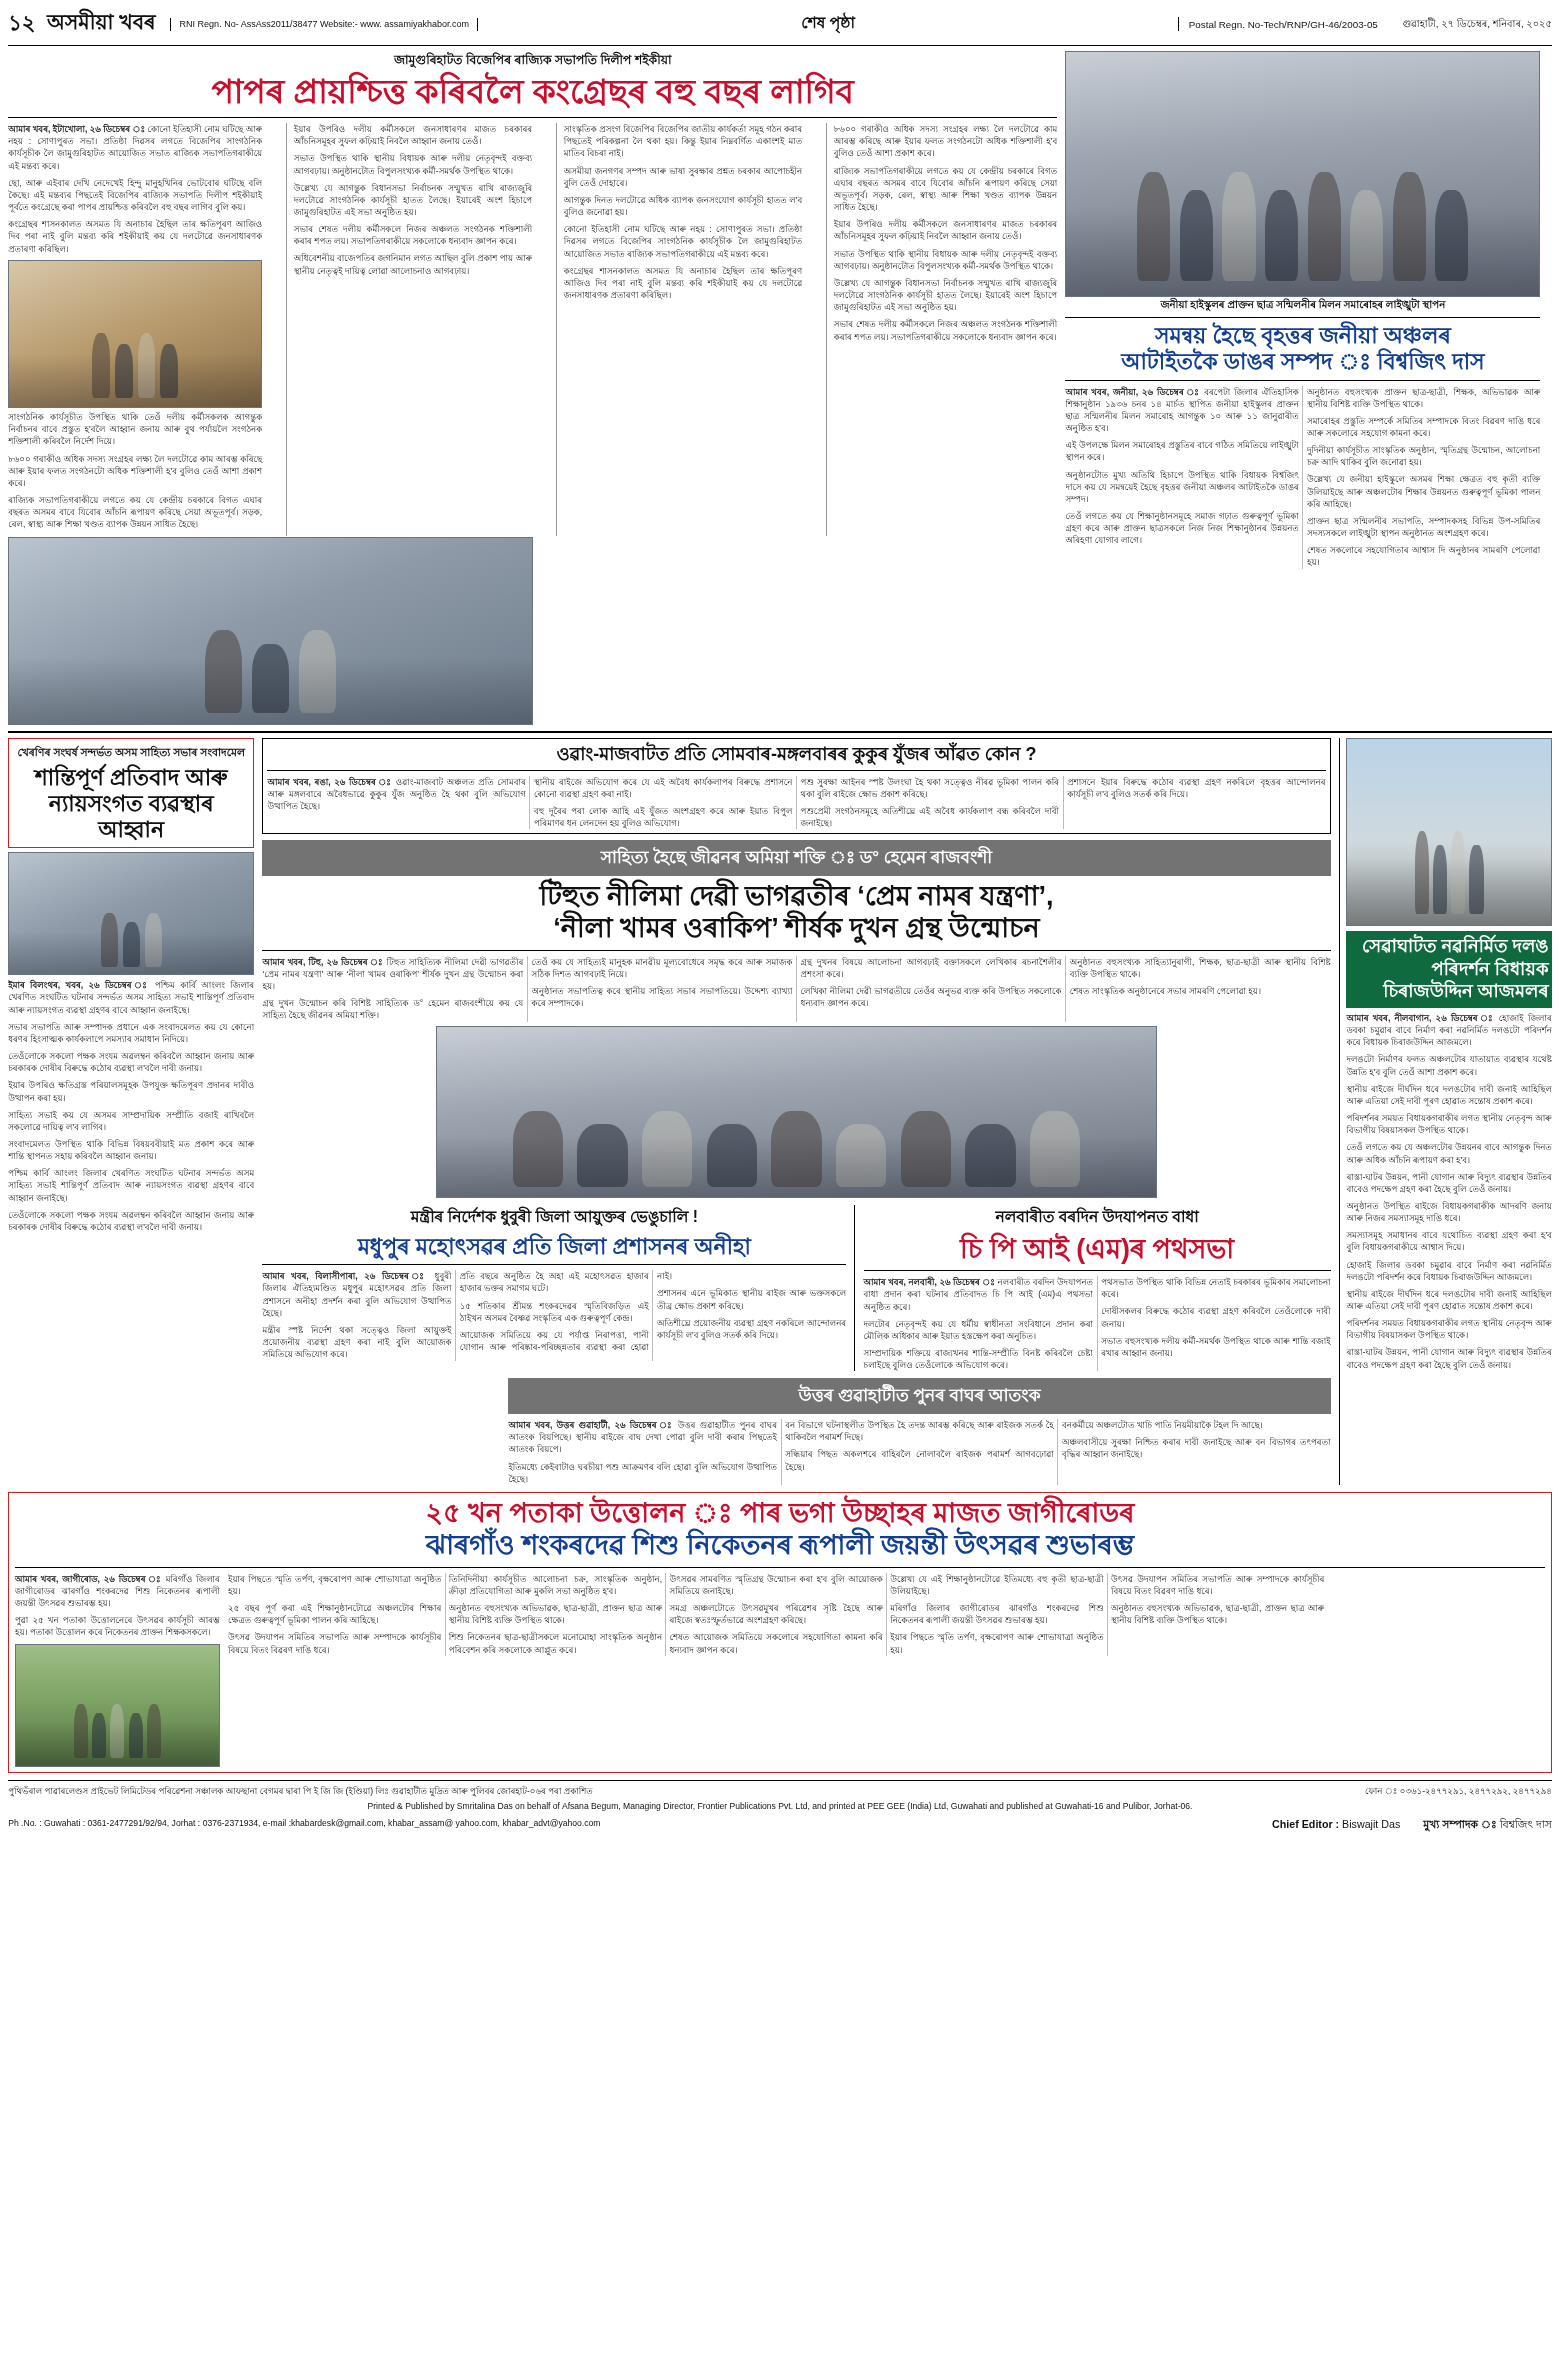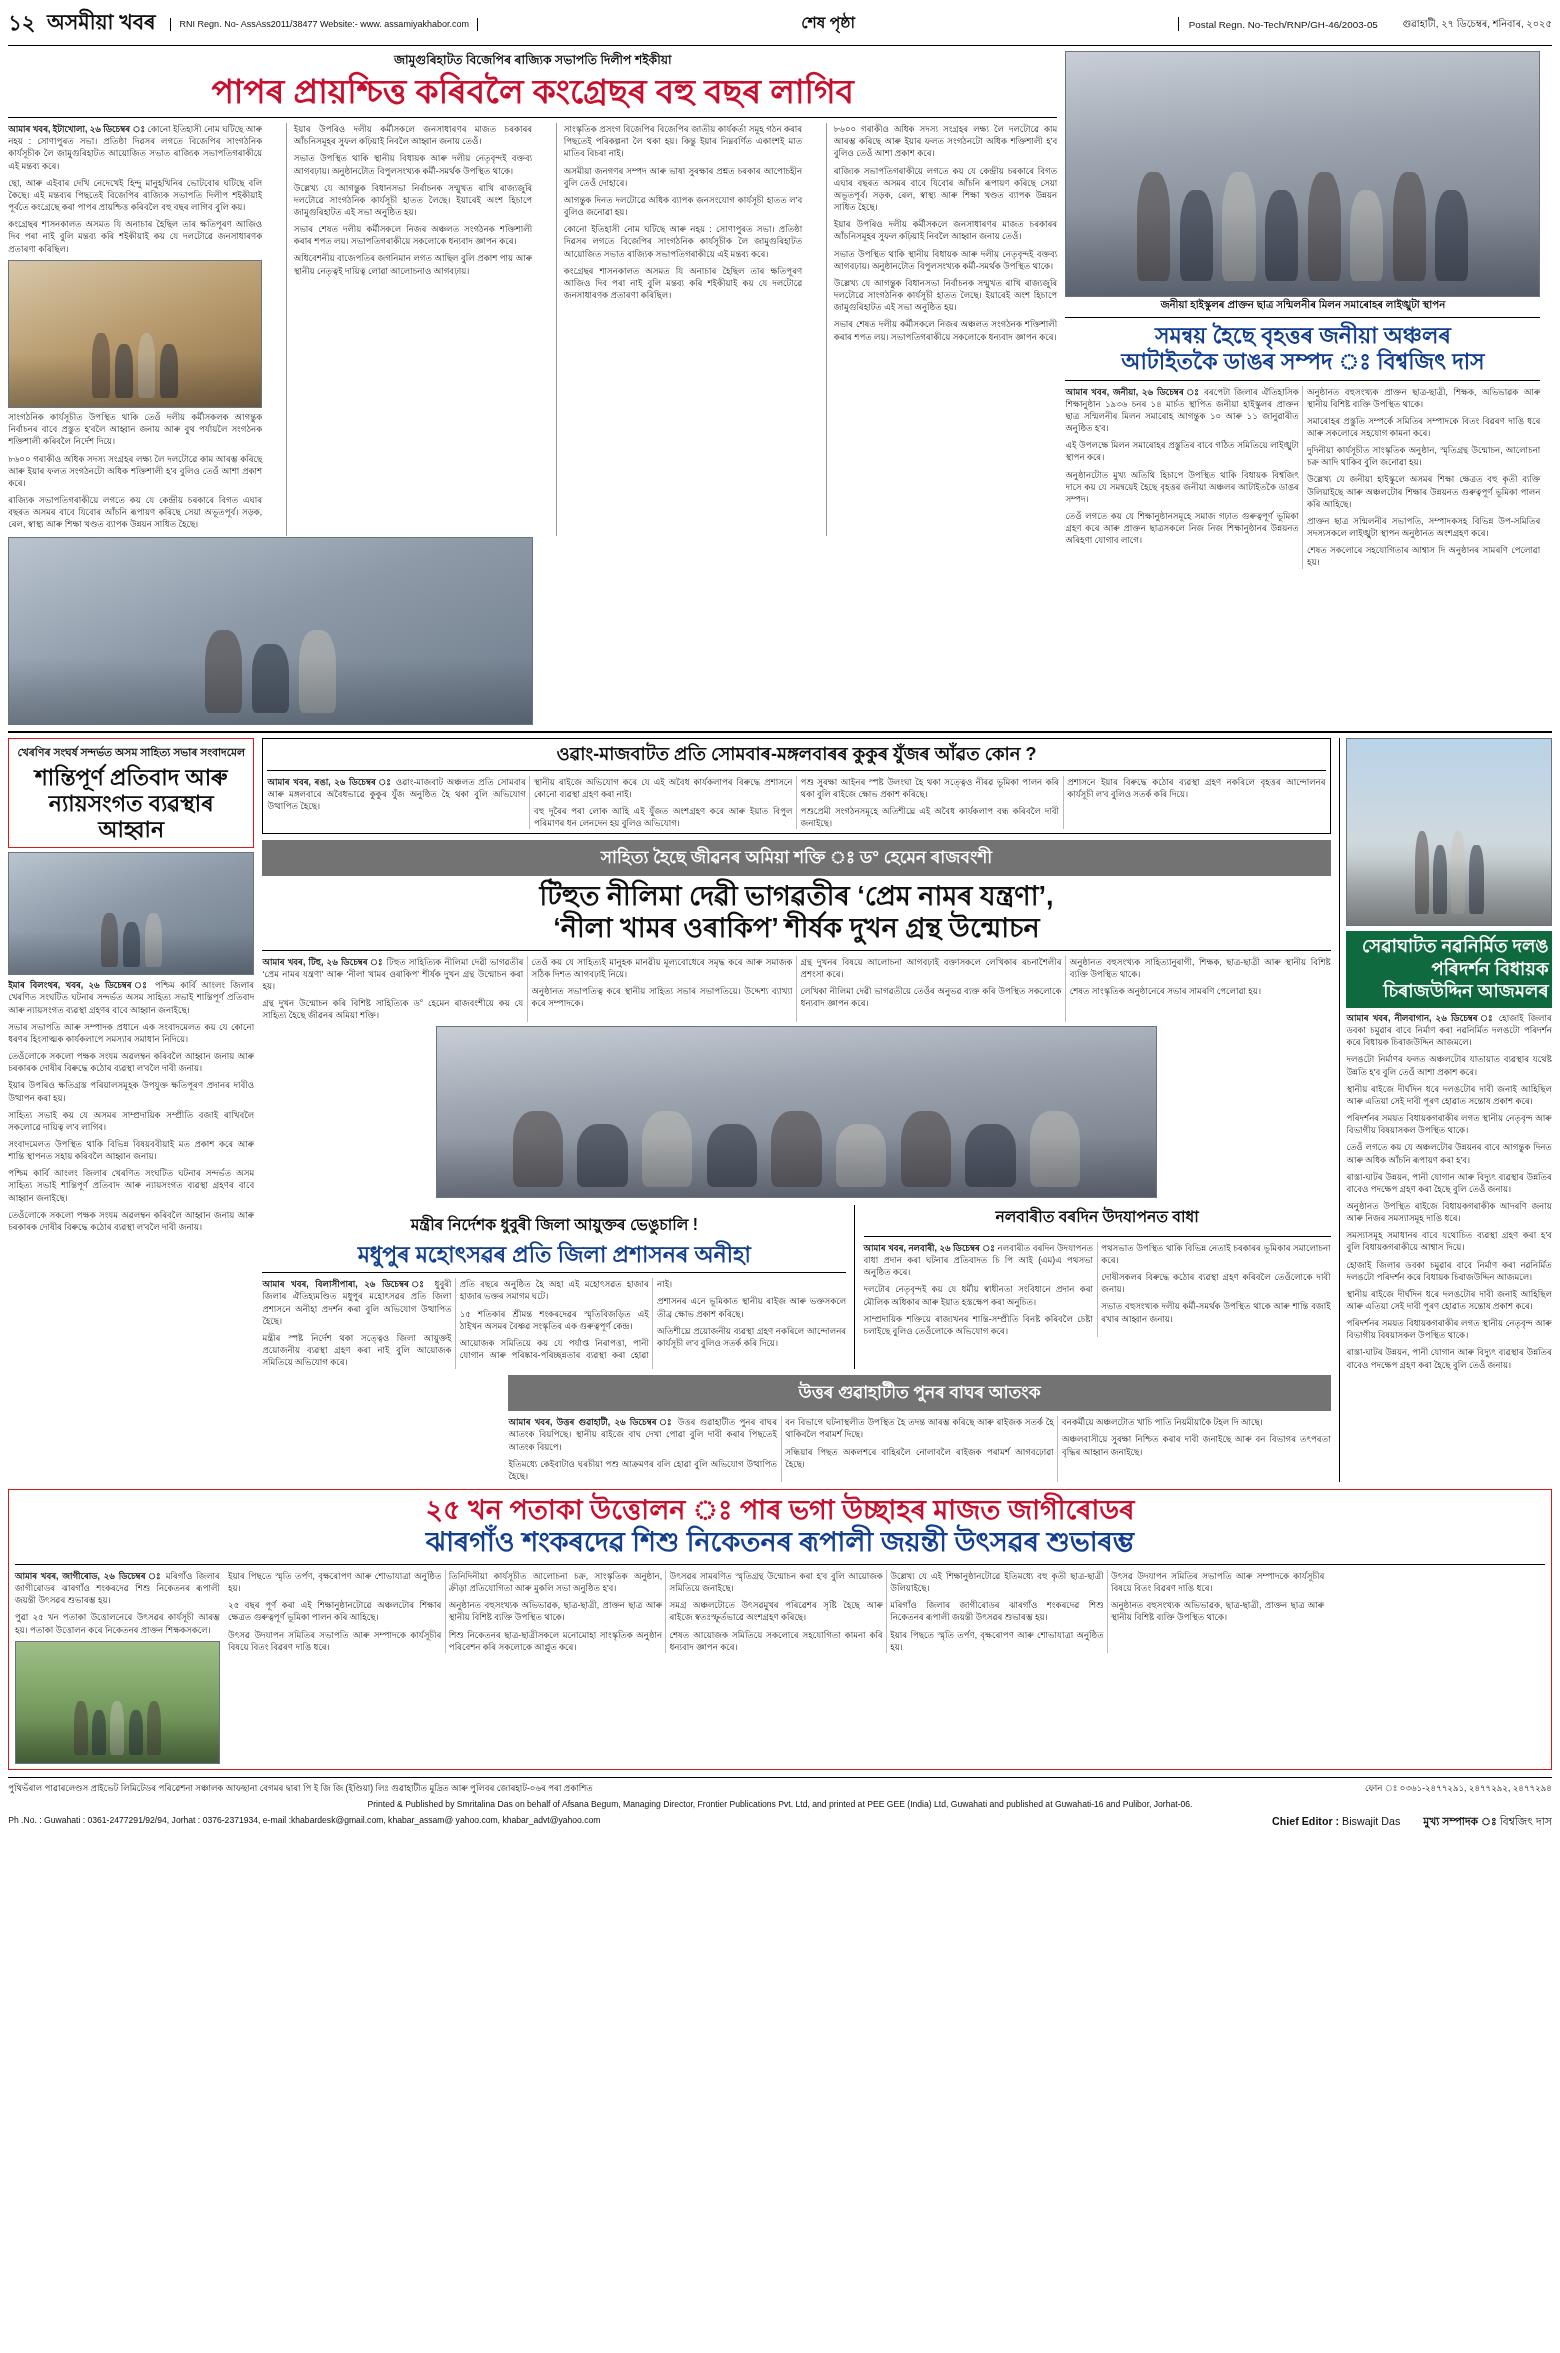--- a/index.html
+++ b/index.html
@@ -343,36 +343,37 @@
               <i></i>
               <i></i>
               <i></i>
               <i></i>
               <i></i>
             </div>
         </div>
       </div>
 
       <div style="display:flex; gap:8.2px; margin-top:6.6px;">
-        <div style="flex:1.25;margin-top:8px;">
+        <div style="flex:1.25;">
           <div class="kicker" style="font-size:15.6px;">মন্ত্ৰীৰ নিৰ্দেশক ধুবুৰী জিলা আয়ুক্তৰ ভেঙুচালি !</div>
           <div class="hl h-l bluetext">মধুপুৰ মহোৎসৱৰ প্ৰতি জিলা প্ৰশাসনৰ অনীহা</div>
           <div class="rule"></div>
           <div class="body-col cols-3">
             <p><b>আমাৰ খবৰ, বিলাসীপাৰা, ২৬ ডিচেম্বৰ ঃ</b> <span>ধুবুৰী জিলাৰ ঐতিহ্যমণ্ডিত মধুপুৰ মহোৎসৱৰ প্ৰতি জিলা প্ৰশাসনে অনীহা প্ৰদৰ্শন কৰা বুলি অভিযোগ উত্থাপিত হৈছে।</span></p>
             <p>মন্ত্ৰীৰ স্পষ্ট নিৰ্দেশ থকা সত্ত্বেও জিলা আয়ুক্তই প্ৰয়োজনীয় ব্যৱস্থা গ্ৰহণ কৰা নাই বুলি আয়োজক সমিতিয়ে অভিযোগ কৰে।</p>
             <p>প্ৰতি বছৰে অনুষ্ঠিত হৈ অহা এই মহোৎসৱত হাজাৰ হাজাৰ ভক্তৰ সমাগম ঘটে।</p>
             <p>১৫ শতিকাৰ শ্ৰীমন্ত শংকৰদেৱৰ স্মৃতিবিজড়িত এই ঠাইখন অসমৰ বৈষ্ণৱ সংস্কৃতিৰ এক গুৰুত্বপূৰ্ণ কেন্দ্ৰ।</p>
             <p>আয়োজক সমিতিয়ে কয় যে পৰ্যাপ্ত নিৰাপত্তা, পানী যোগান আৰু পৰিষ্কাৰ-পৰিচ্ছন্নতাৰ ব্যৱস্থা কৰা হোৱা নাই।</p>
             <p>প্ৰশাসনৰ এনে ভূমিকাত স্থানীয় ৰাইজ আৰু ভক্তসকলে তীব্ৰ ক্ষোভ প্ৰকাশ কৰিছে।</p>
             <p>অতিশীঘ্ৰে প্ৰয়োজনীয় ব্যৱস্থা গ্ৰহণ নকৰিলে আন্দোলনৰ কাৰ্যসূচী ল'ব বুলিও সতৰ্ক কৰি দিয়ে।</p>
           </div>
         </div>
         <div style="flex:1; border-left:0.8px solid #000; padding-left:8.2px;">
           <div class="kicker" style="font-size:15.6px;">নলবাৰীত বৰদিন উদযাপনত বাধা</div>
+          <div class="hl h-xl redtext">চি পি আই (এম)ৰ পথসভা</div>
           <div class="rule"></div>
           <div class="body-col cols-2">
             <p><b>আমাৰ খবৰ, নলবাৰী, ২৬ ডিচেম্বৰ ঃ</b> <span>নলবাৰীত বৰদিন উদযাপনত বাধা প্ৰদান কৰা ঘটনাৰ প্ৰতিবাদত চি পি আই (এম)এ পথসভা অনুষ্ঠিত কৰে।</span></p>
             <p>দলটোৰ নেতৃবৃন্দই কয় যে ধৰ্মীয় স্বাধীনতা সংবিধানে প্ৰদান কৰা মৌলিক অধিকাৰ আৰু ইয়াত হস্তক্ষেপ কৰা অনুচিত।</p>
             <p>সাম্প্ৰদায়িক শক্তিয়ে ৰাজ্যখনৰ শান্তি-সম্প্ৰীতি বিনষ্ট কৰিবলৈ চেষ্টা চলাইছে বুলিও তেওঁলোকে অভিযোগ কৰে।</p>
             <p>পথসভাত উপস্থিত থাকি বিভিন্ন নেতাই চৰকাৰৰ ভূমিকাৰ সমালোচনা কৰে।</p>
             <p>দোষীসকলৰ বিৰুদ্ধে কঠোৰ ব্যৱস্থা গ্ৰহণ কৰিবলৈ তেওঁলোকে দাবী জনায়।</p>
             <p>সভাত বহুসংখ্যক দলীয় কৰ্মী-সমৰ্থক উপস্থিত থাকে আৰু শান্তি বজাই ৰখাৰ আহ্বান জনায়।</p>
           </div>
         </div>

